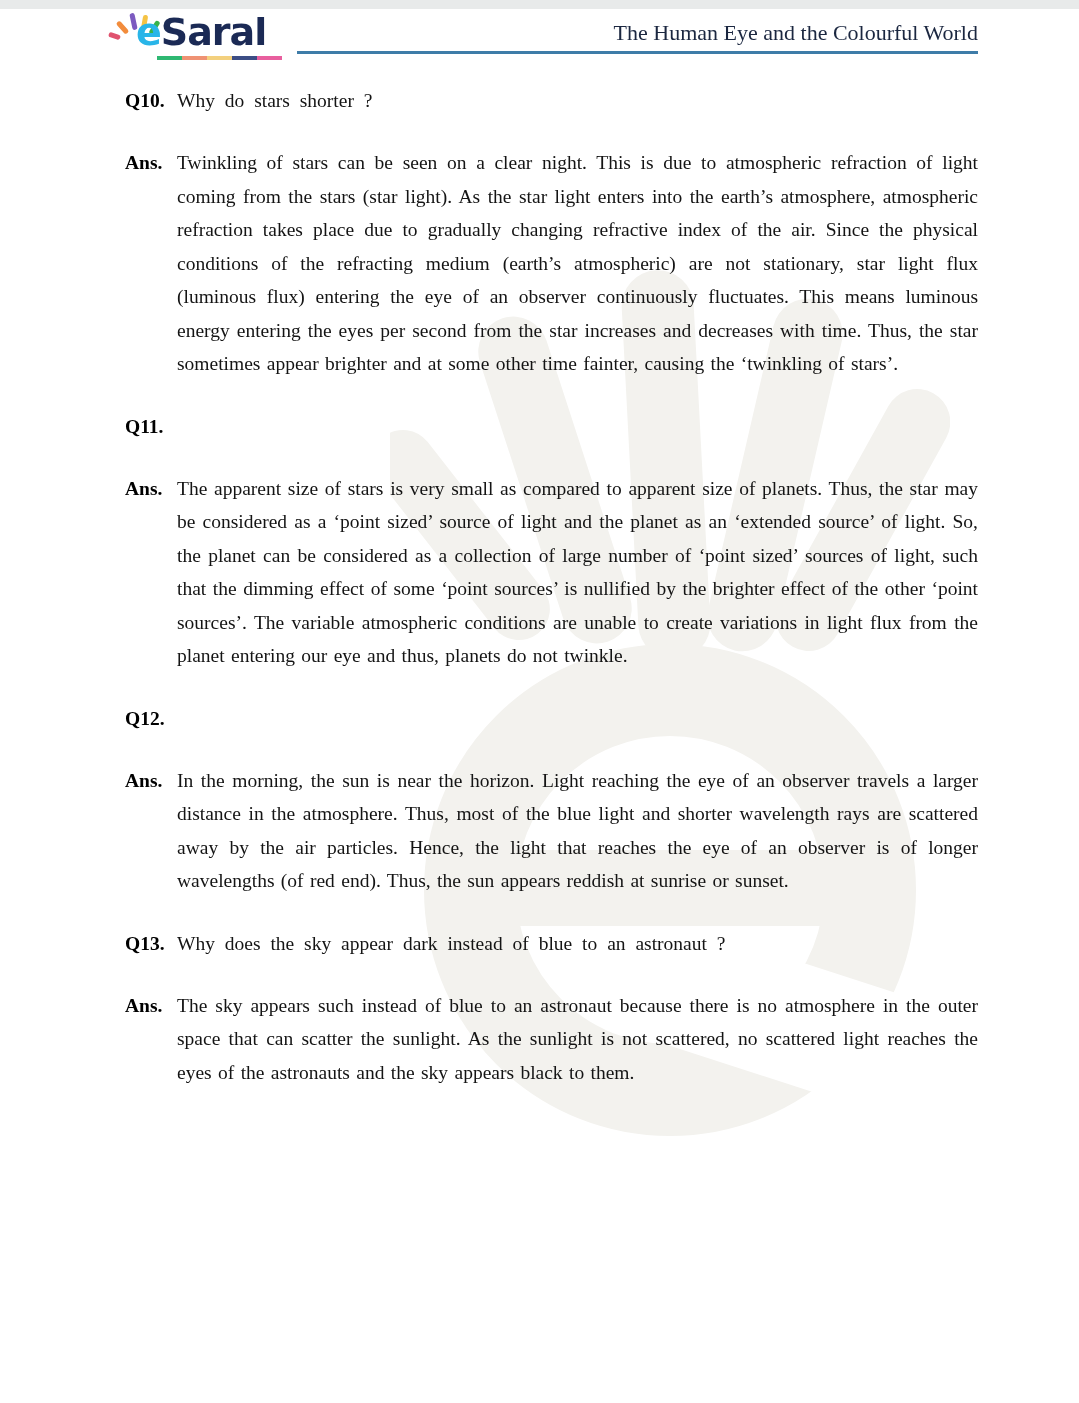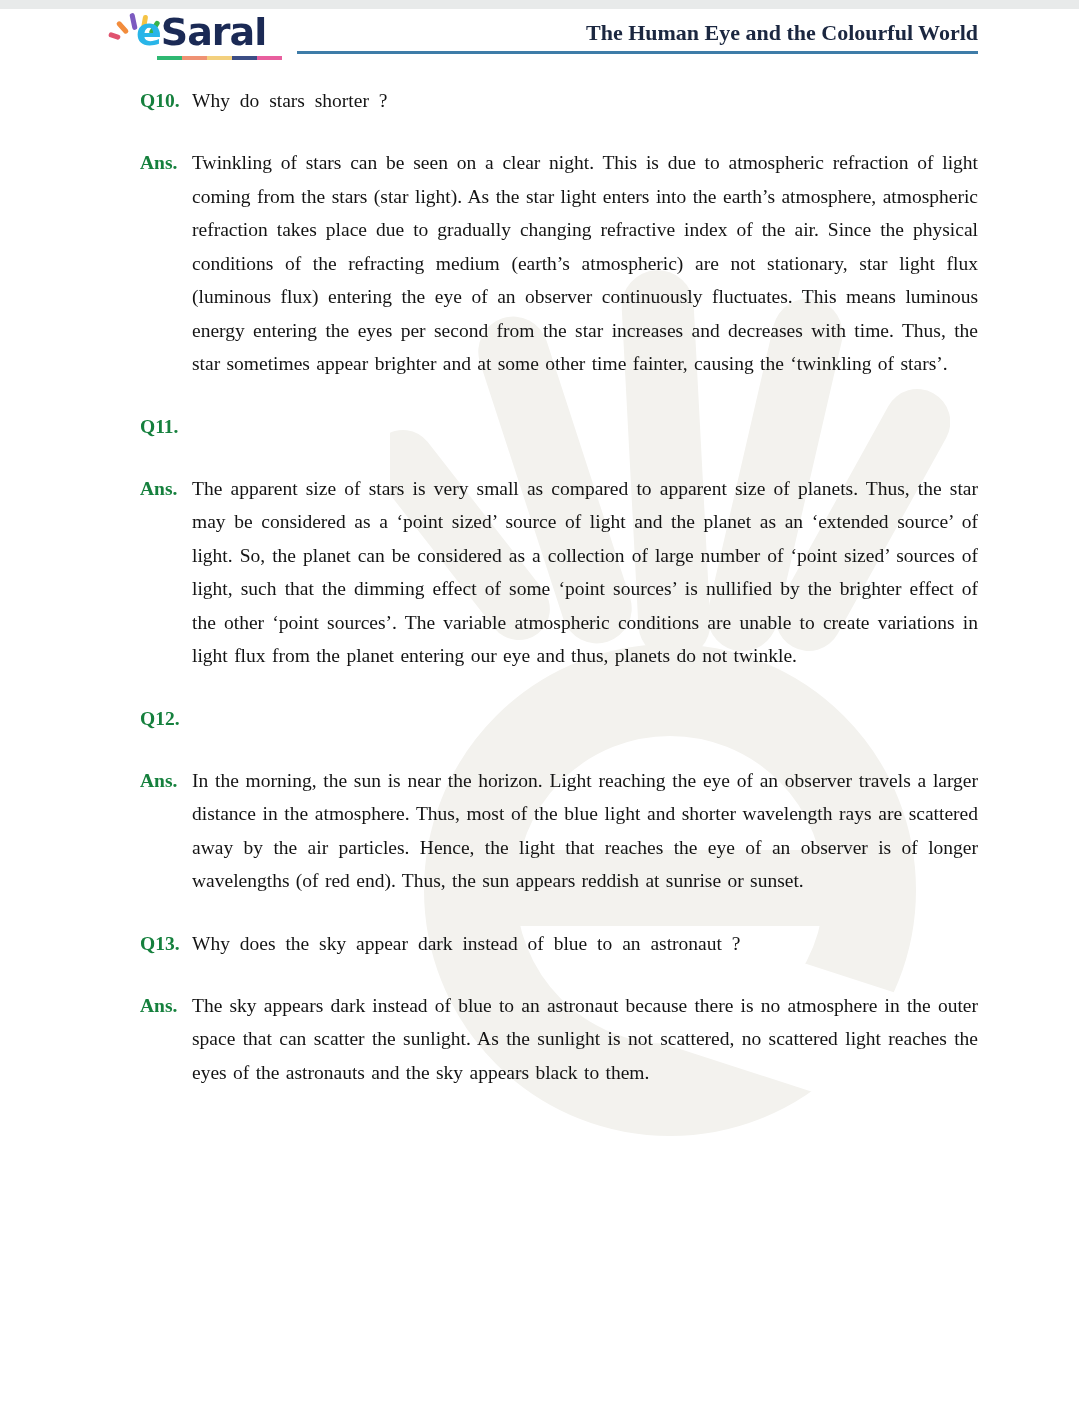--- a/index.html
+++ b/index.html
@@ -23,33 +23,33 @@
   .f3 { left:21px; top:5px;  height:17px; background:#7c5bc0; transform:rotate(-12deg); }
   .f4 { left:32px; top:7px;  background:#f5c344; transform:rotate(10deg); }
   .f5 { left:42px; top:12px; background:#37b34a; transform:rotate(32deg); }
   .logo-underline { position:absolute; left:47px; top:48px; display:flex; }
   .seg { width:25px; height:4px; }
   .seg1 { background:#2eb872; } .seg2 { background:#ef9273; } .seg3 { background:#f3d07e; }
   .seg4 { background:#3c4d85; } .seg5 { background:#e85f9e; }
 
   .chapter-title {
     position:absolute; top:20px; right:101px; margin:0;
-    font-size:22px; font-weight:bold; color:#1b2740; white-space:nowrap;
+    font-size:22px; font-weight:normal; color:#1b2740; white-space:nowrap;
   }
   .header-rule { position:absolute; left:297px; right:101px; top:51px; height:3px; background:#3e7ca8; }
 
   
   .watermark { position:absolute; left:390px; top:250px; width:560px; height:910px; pointer-events:none; }
 
   
   .content { position:absolute; left:125px; top:88px; width:853px; }
   .qa-block { position:relative; }
   .qa-block.later { margin-top:8px; }
   .row { display:flex; }
-  .label { flex:0 0 52px; font-weight:bold; color:#15803d;margin-left:15px; }
+  .label { flex:0 0 52px; font-weight:bold; color:#000000; }
   .q-row { line-height:26px; margin-bottom:32px; font-size:19.5px; }
   .q-text { word-spacing:5px; }
   .a-row { margin-bottom:33px; font-size:19.5px; }
   .a-row .label { line-height:33.5px; }
   .a-text { flex:1; text-align:justify; line-height:33.5px; word-spacing:1.5px; }
 
   
   .footer-rule { position:absolute; left:115px; right:101px; top:1327px; height:4px; background:#3c7da5; }
   .page-badge {
     position:absolute; left:485px; top:1327px; width:123px; height:46px;
@@ -134,21 +134,21 @@
       </div>
     </section>
 
     <section class="qa-block later">
       <div class="row q-row">
         <span class="label">Q13.</span>
         <span class="q-text">Why does the sky appear dark instead of blue to an astronaut ?</span>
       </div>
       <div class="row a-row">
         <span class="label">Ans.</span>
-        <span class="a-text">The sky appears dark instead of blue to an astronaut because there is no atmosphere in the outer space that can scatter the sunlight. As the sunlight is not scattered, no scattered light reaches the eyes of the astronauts and the sky appears black to them.</span>
+        <span class="a-text">The sky appears such instead of blue to an astronaut because there is no atmosphere in the outer space that can scatter the sunlight. As the sunlight is not scattered, no scattered light reaches the eyes of the astronauts and the sky appears black to them.</span>
       </div>
     </section>
 
   </main>
 
   <footer>
     <div class="footer-rule"></div>
     <div class="page-badge">
       <span>5</span>
     </div>

